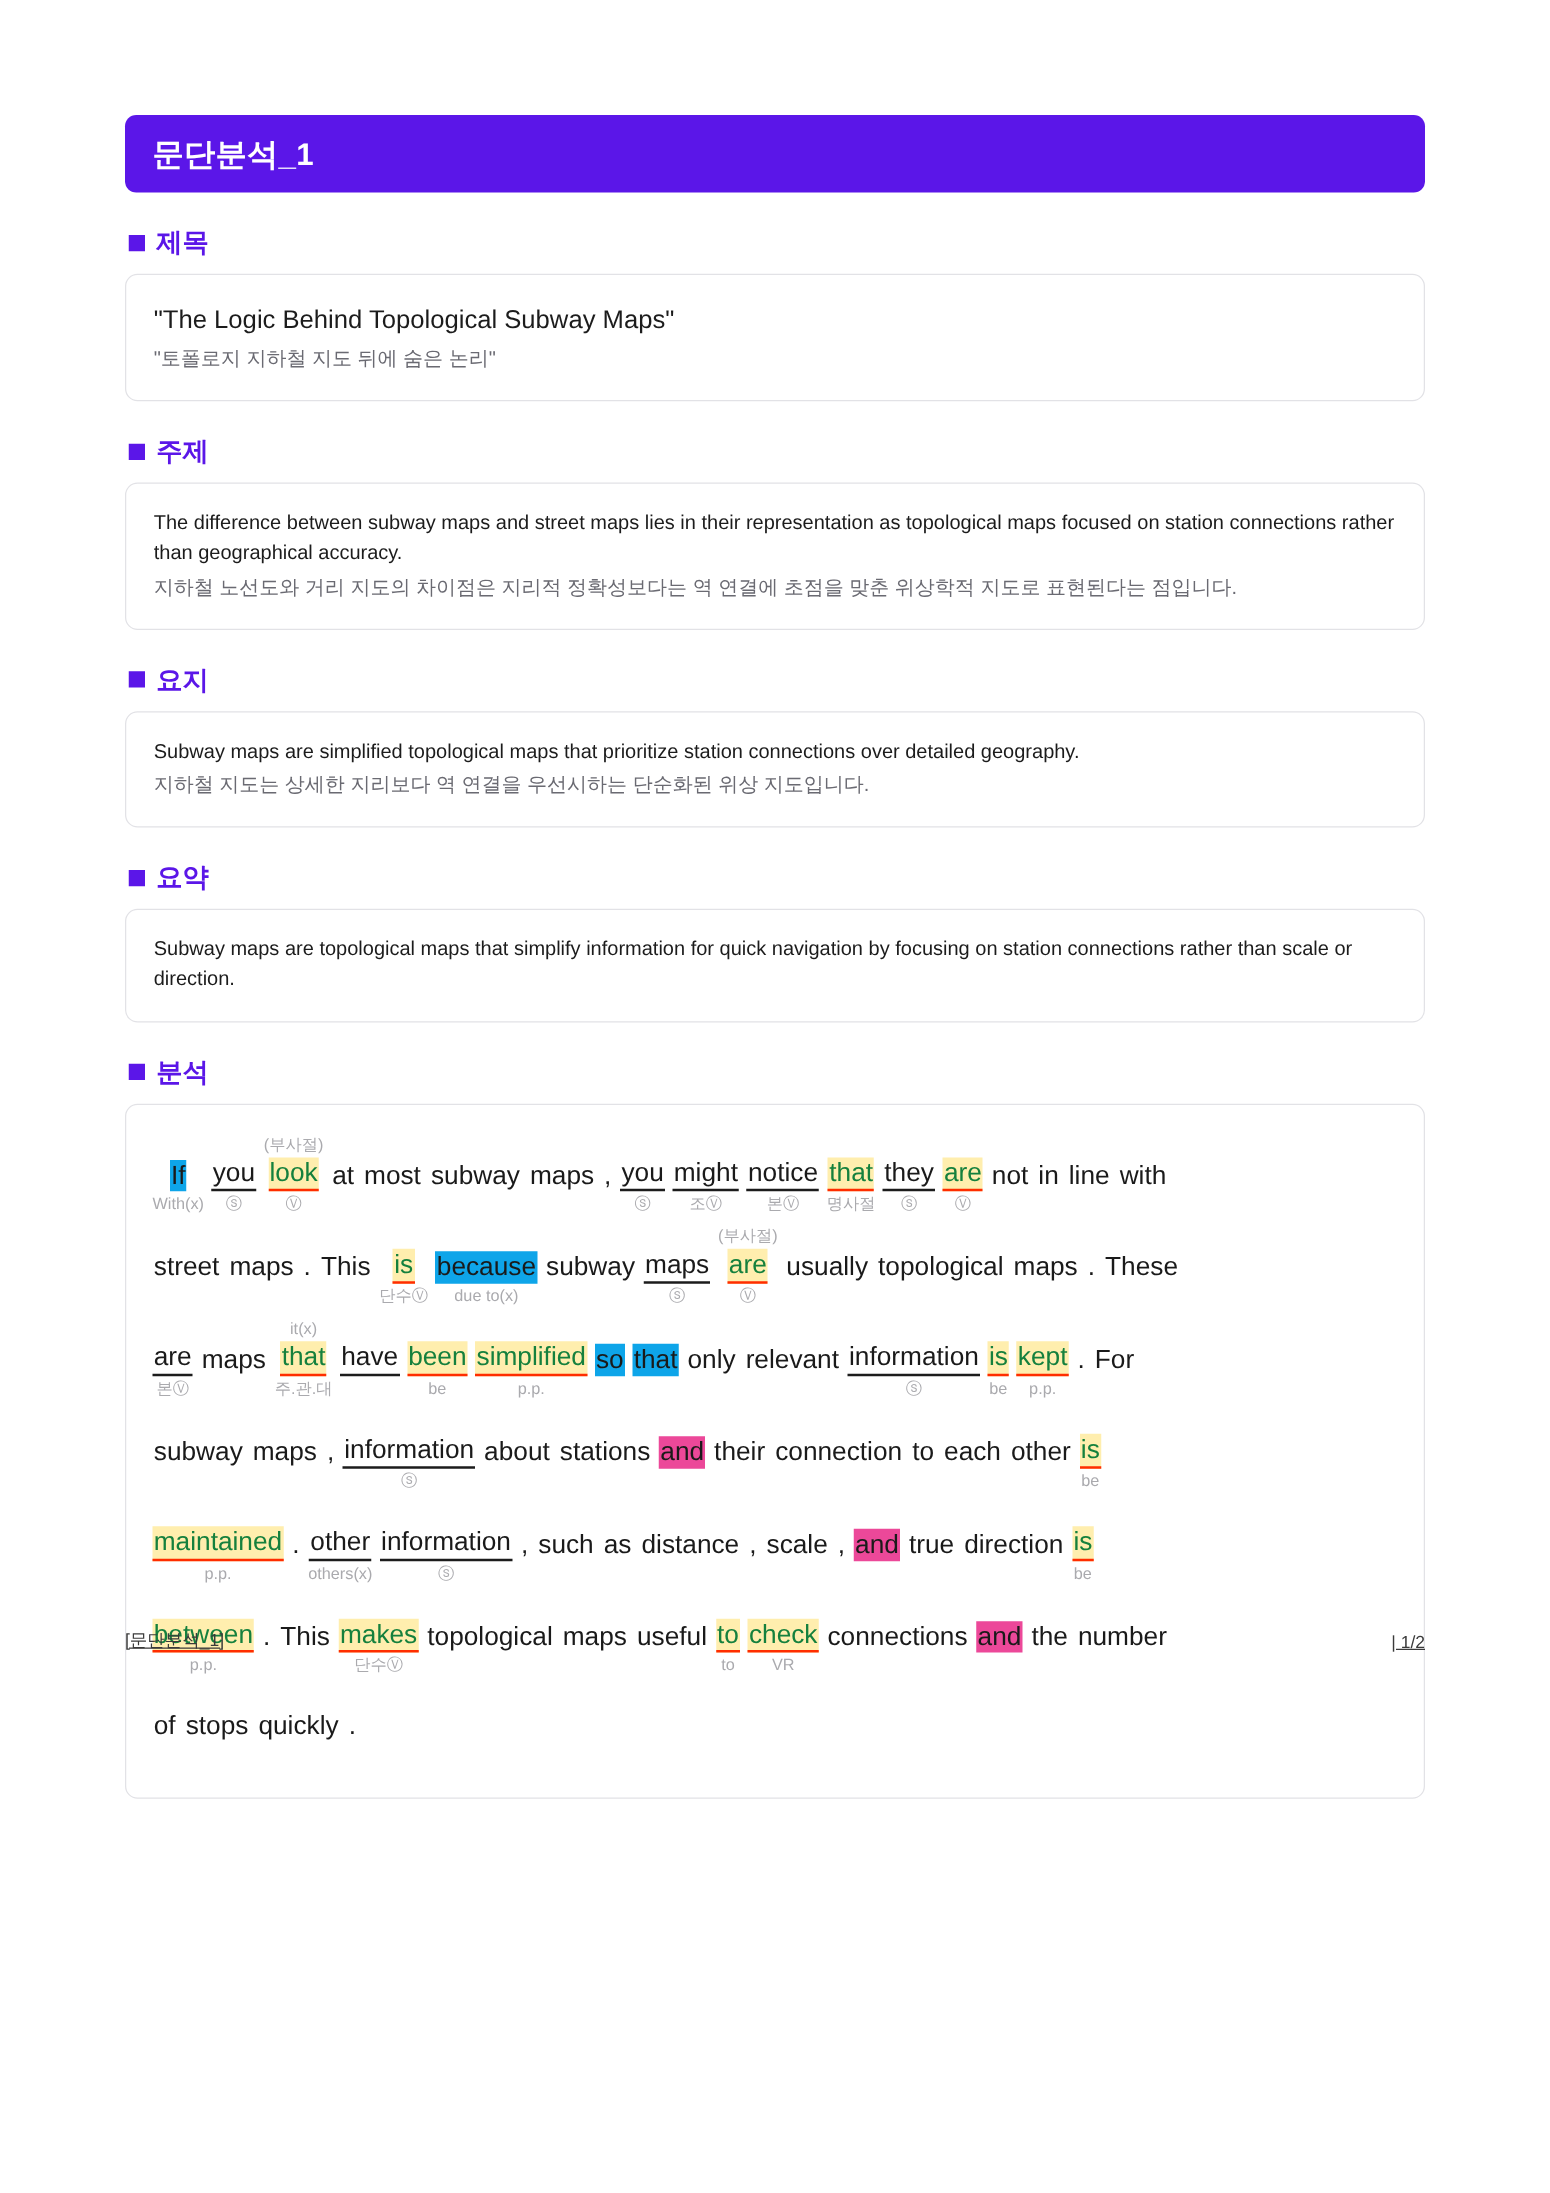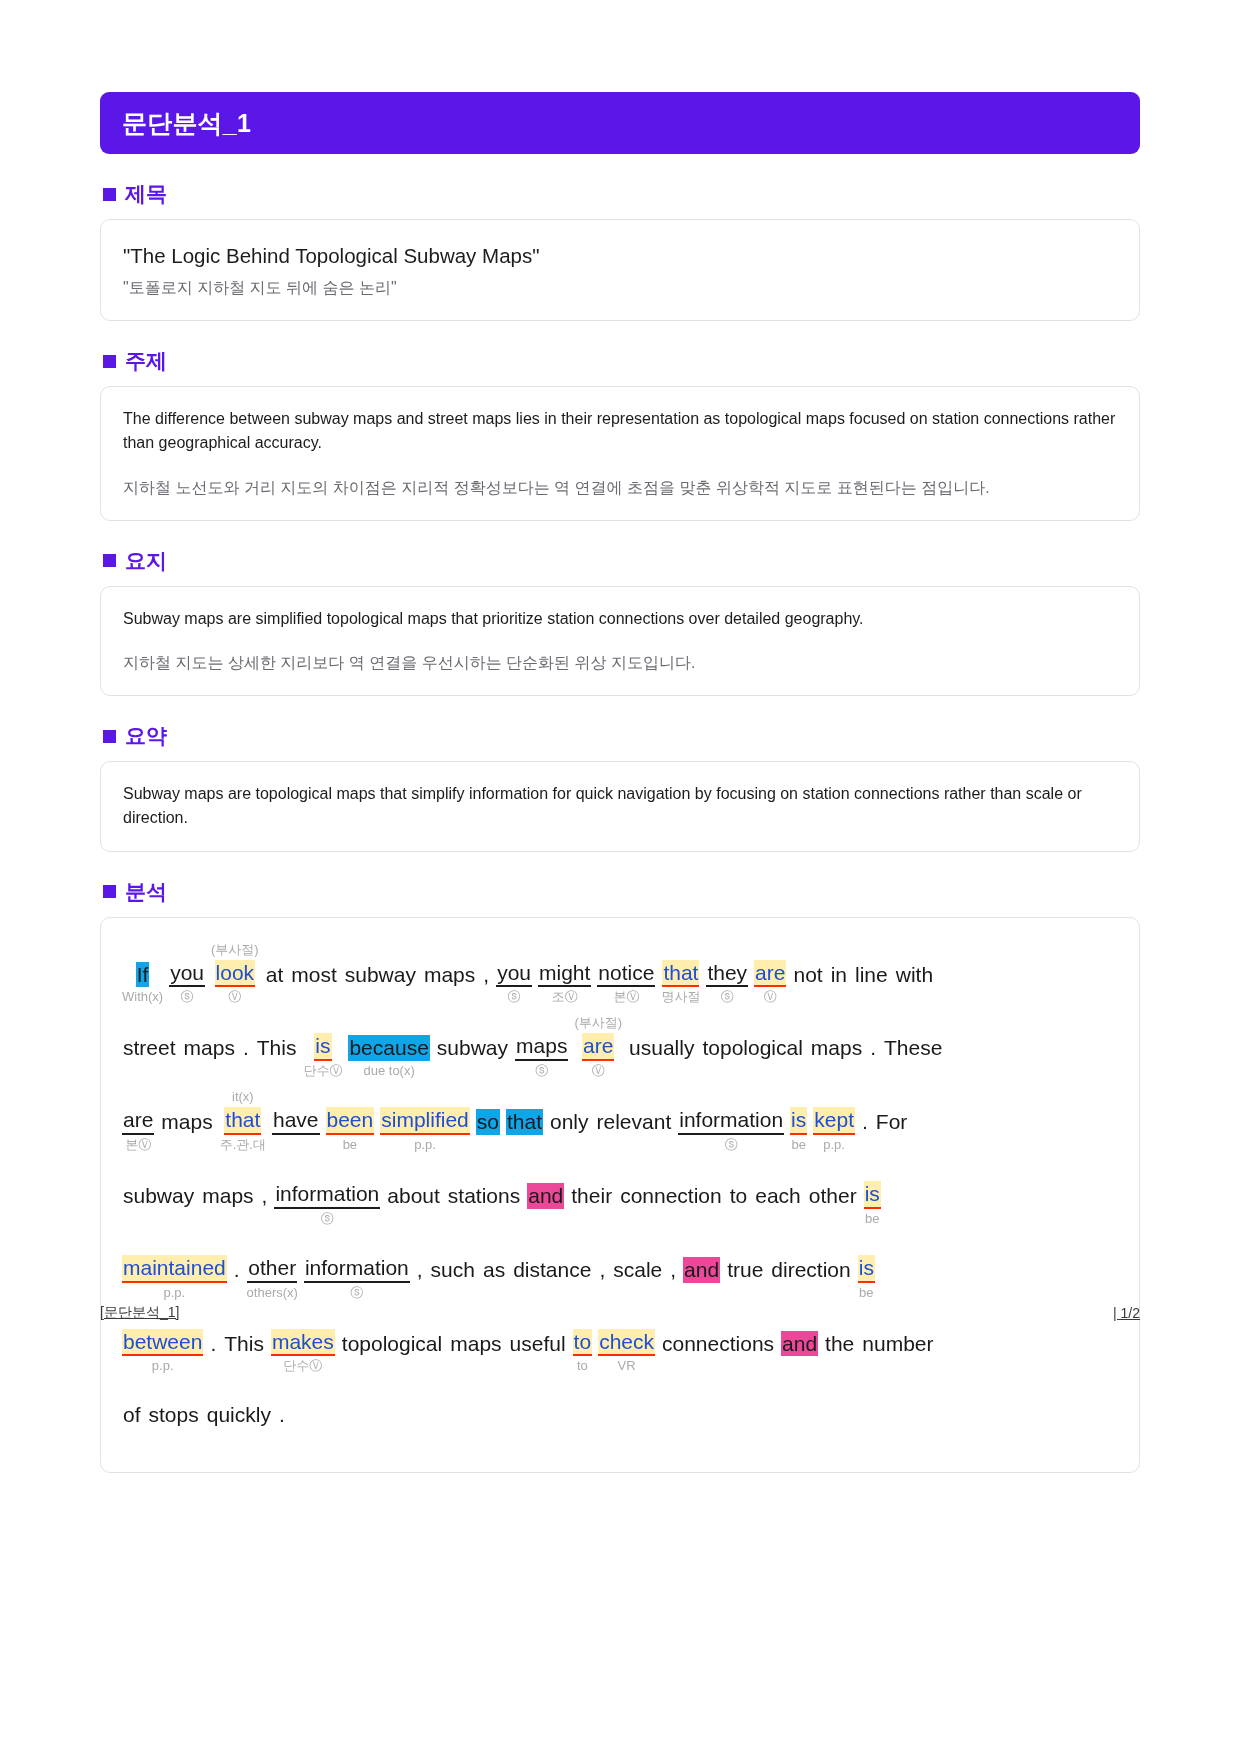--- a/index.html
+++ b/index.html
@@ -73,21 +73,21 @@
   .card-en {
     font-size: 16px;
     line-height: 1.52;
     color: #1c1c1c;
     font-weight: 400;
   }
   .card-ko {
     font-size: 16px;
     line-height: 1.5;
     color: #6a6a72;
-    margin-top: 20px;
+    margin-top: 3px;
   }
   .card.title-card .card-en { font-size: 20.5px; }
   .card.title-card .card-ko { margin-top: 5px; }
 
   
   .analysis-card {
     border: 1px solid #e2e2e6;
     border-radius: 10px;
     padding: 24px 18px 26px 18px;
     box-sizing: border-box;
@@ -113,21 +113,21 @@
     display: block;
     font-size: 21px;
     line-height: 1.18;
     white-space: pre;
     padding: 1px 1px 0 1px;
   }
   
   .hl-yellow .word-row { background: #ffeeae; }
   .hl-cyan   .word-row { background: #0ea5e9; }
   .hl-gray   .word-row { background: #ec4899; }
-  .col-red   .word-row { color: #1d4ed8; }
+  .col-red   .word-row { color: #15803d; }
   .ul-black  .word-row { border-bottom: 2px solid #1c1c1c; }
   .ul-red    .word-row { border-bottom: 2px solid #ff2d00; }
 
   .tok .sub {
     font-size: 13px;
     line-height: 1.2;
     color: #aaaaae;
     white-space: pre;
     margin-top: 2px;
     height: 16px;

